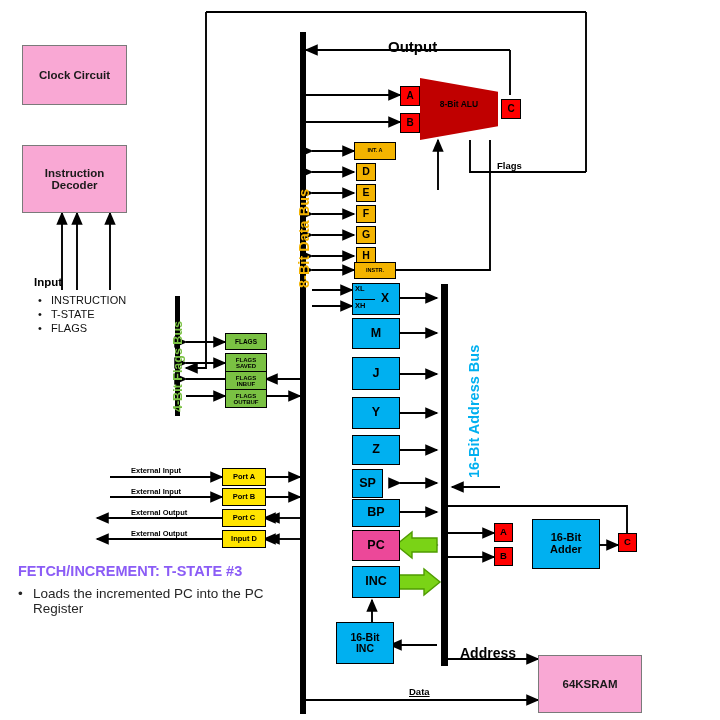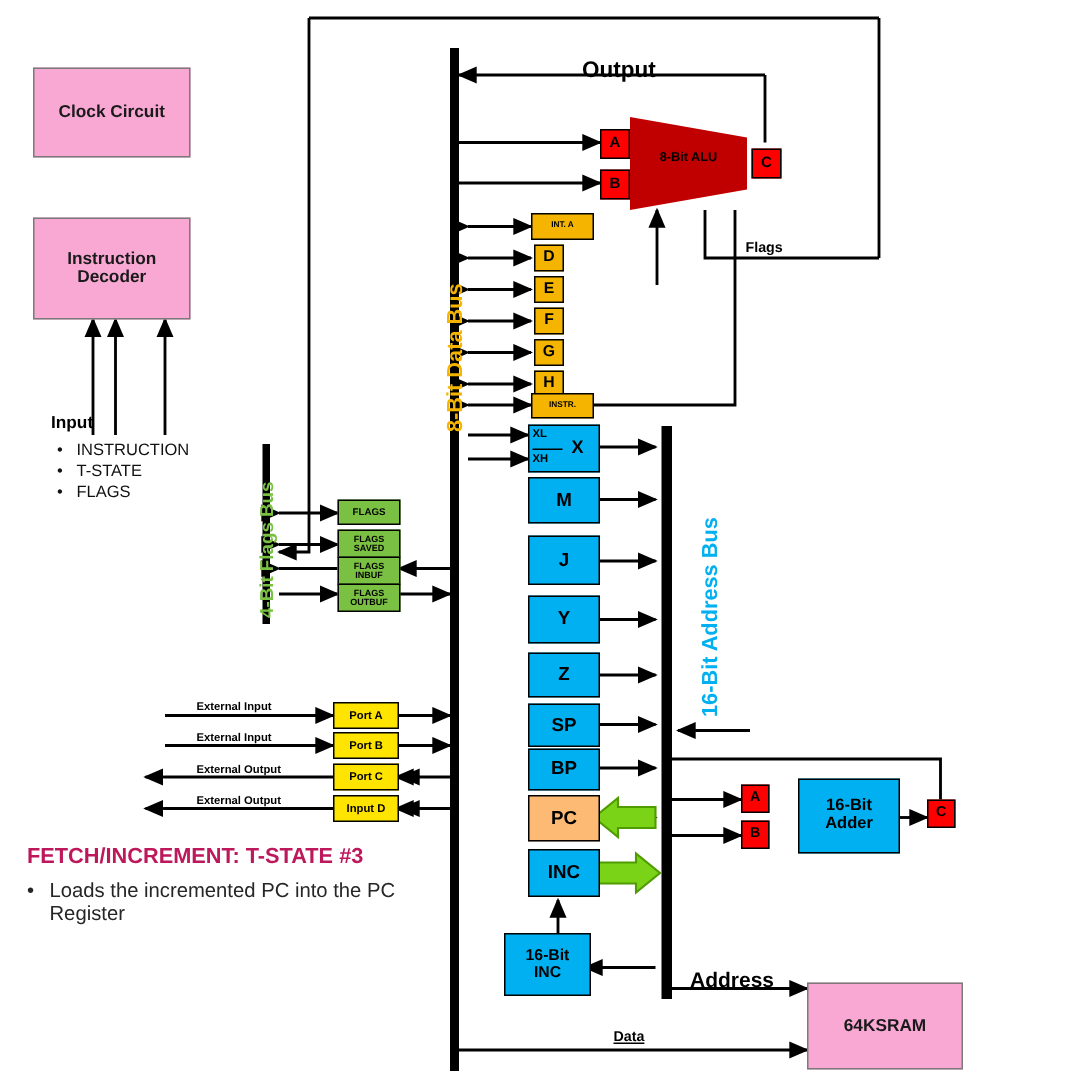--- a/index.html
+++ b/index.html
@@ -8,36 +8,36 @@
        font-family:"Liberation Sans", sans-serif;color:#000;}
   #stage{position:absolute;left:0;top:0;width:720px;height:720px;}
   svg#wires{position:absolute;left:0;top:0;width:720px;height:720px;}
 
   .box{position:absolute;box-sizing:border-box;display:flex;align-items:center;
        justify-content:center;text-align:center;font-weight:bold;line-height:1.08;}
 
   .grayblock{background:#f9a8d4;border:1.6px solid #7a7a7a;color:#1a1a1a;}
   .amber{background:#f4b400;border:1.7px solid #000;color:#000;}
   .cyan{background:#00b0f0;border:1.7px solid #000;color:#000;}
-  .green{background:#fdba74;border:1.7px solid #000;color:#000;}
+  .green{background:#ec4899;border:1.7px solid #000;color:#000;}
   .greenflag{background:#7ac143;border:1.6px solid #000;color:#000;}
   .yellow{background:#ffe400;border:1.7px solid #000;color:#000;}
   .red{background:#ff0000;border:1.7px solid #000;color:#000;}
 
   .vlabel{position:absolute;font-weight:bold;white-space:nowrap;
           transform-origin:0 0;}
   .lbl{position:absolute;font-weight:bold;white-space:nowrap;}
 
   #alu-body{position:absolute;left:420px;top:78px;width:78px;height:62px;
             background:#c00000;
             clip-path:polygon(0% 0%,100% 22%,100% 78%,0% 100%);}
   #alu-text{position:absolute;left:424px;top:99px;width:70px;text-align:center;
             font-size:8.5px;font-weight:bold;color:#000;}
 
-  .caption-title{position:absolute;font-weight:bold;font-size:14.5px;color:#be185d;}
+  .caption-title{position:absolute;font-weight:bold;font-size:14.5px;color:#8b5cf6;}
   .caption-bullet{position:absolute;font-size:13.5px;color:#262626;}
   .caption-bullet .dot{position:absolute;left:0;top:0;}
   .caption-bullet .txt{display:block;margin-left:15px;}
 
   .inputs-head{position:absolute;font-weight:bold;font-size:11.5px;}
   .inputs-list{position:absolute;font-size:11px;color:#111;}
   .inputs-list div{position:relative;padding-left:17px;margin-bottom:2px;}
   .inputs-list div .b{position:absolute;left:4px;top:0;}
 </style>
 </head>
@@ -237,21 +237,21 @@
   </div>
   <div class="box cyan" style="left:352px;top:357px;width:48px;height:33px;font-size:12.5px;">
     <span>J</span>
   </div>
   <div class="box cyan" style="left:352px;top:397px;width:48px;height:32px;font-size:12.5px;">
     <span>Y</span>
   </div>
   <div class="box cyan" style="left:352px;top:435px;width:48px;height:30px;font-size:12.5px;">
     <span>Z</span>
   </div>
-  <div class="box cyan" style="left:352px;top:469px;width:48px;height:29px;font-size:12.5px;">
+  <div class="box cyan" style="left:352px;top:469px;width:31px;height:29px;font-size:12.5px;">
     <span>SP</span>
   </div>
   <div class="box cyan" style="left:352px;top:499px;width:48px;height:28px;font-size:12.5px;">
     <span>BP</span>
   </div>
   <div class="box green" style="left:352px;top:530px;width:48px;height:31px;font-size:12.5px;">
     <span>PC</span>
   </div>
   <div class="box cyan" style="left:352px;top:566px;width:48px;height:32px;font-size:12.5px;">
     <span>INC</span>

